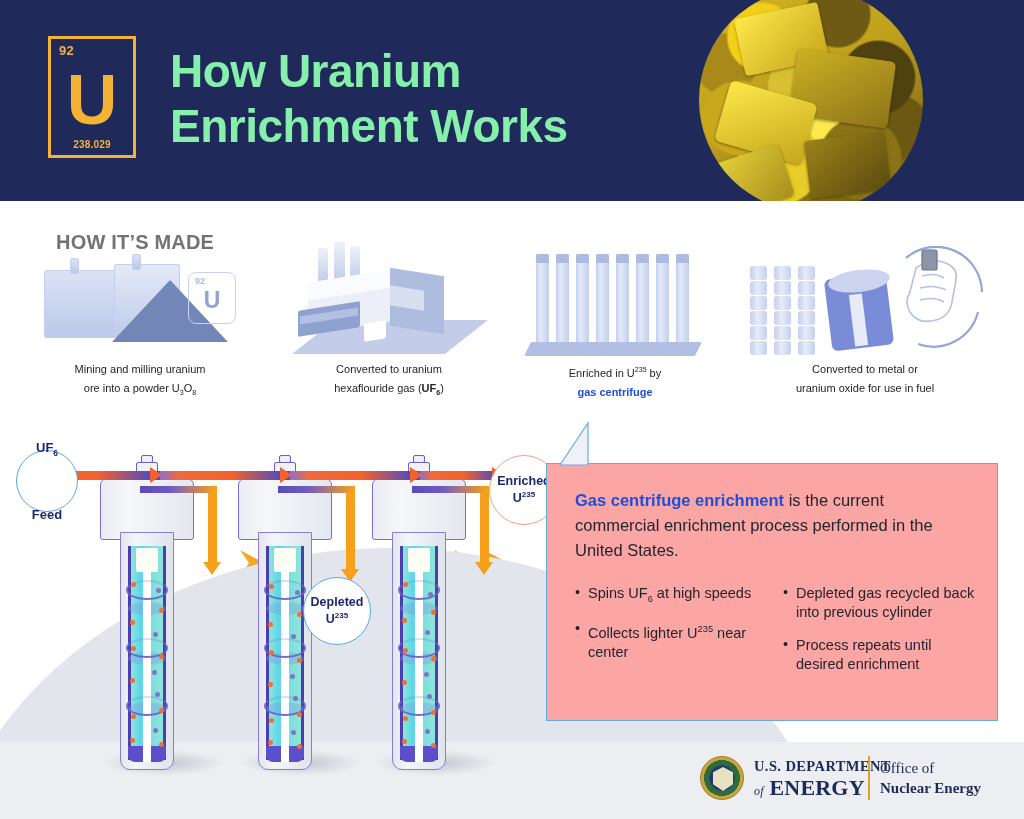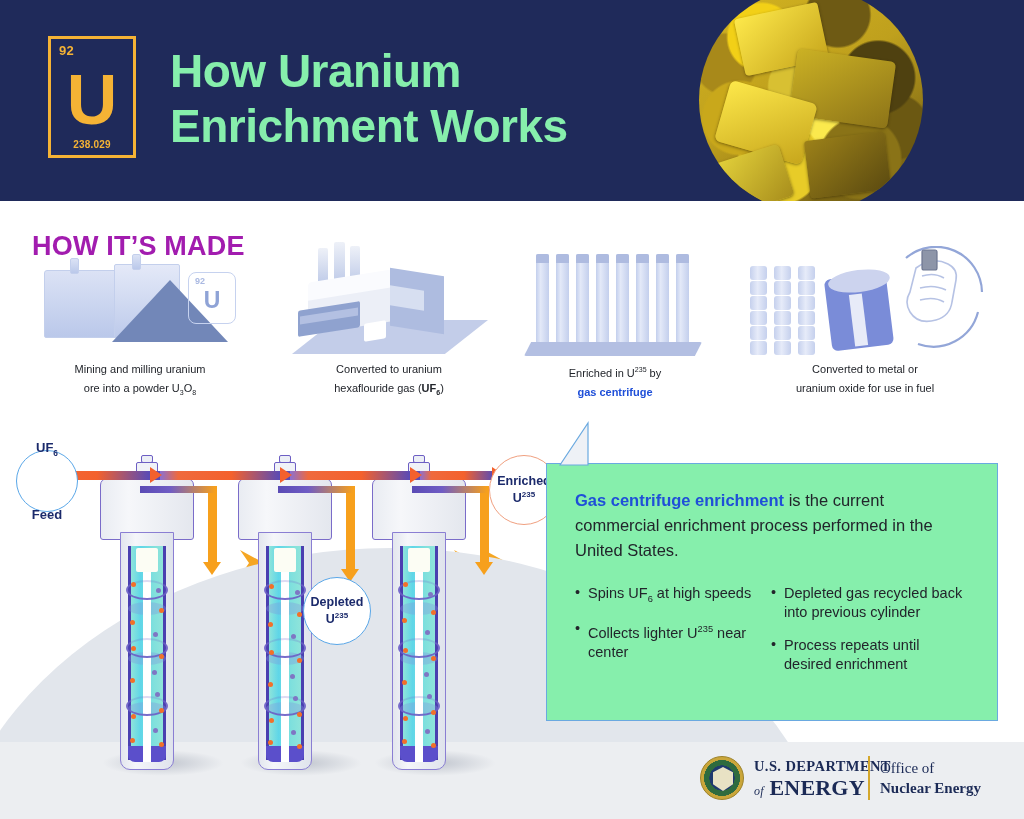--- a/index.html
+++ b/index.html
@@ -69,22 +69,22 @@
       linear-gradient(150deg, #d4b521 0%, #bfa01d 45%, #5d4c11 100%);
   }
   .yc-chunk {
     position: absolute;
     background: linear-gradient(145deg, #fde84a, #c7a61c);
     box-shadow: 0 1px 3px rgba(40,30,0,.5);
   }
 
   
   .section-head {
-    position: absolute; left: 32px; top: 231px;
-    color: #a21caf; font-size: 27px; font-weight: bold;
+    position: absolute; left: 56px; top: 231px;
+    color: #737373; font-size: 20px; font-weight: bold;
     letter-spacing: .2px;
   }
 
   .steps { position: absolute; left: 0; top: 250px; width: 1024px; height: 175px; }
   .step { position: absolute; text-align: center; }
   .step-art { position: relative; height: 110px; }
   .step-cap {
     font-size: 11px; color: #22252b; line-height: 19px;
   }
   .step-cap b { font-weight: bold; }
@@ -243,36 +243,36 @@
   }
   .swirl-band {
     position: absolute; left: 28px; width: 38px; height: 13px;
     background: rgba(130,150,220,.35); border-radius: 50%;
   }
 
   
   .panel {
     position: absolute; left: 546px; top: 463px;
     width: 452px; height: 258px;
-    background: #86efac;
+    background: #fca5a5;
     border: 1.3px solid #6aa9e0;
     z-index: 15;
   }
   .panel-tail-line {
     position: absolute; left: 558px; top: 421px; z-index: 17;
     width: 32px; height: 44px;
   }
   .panel-intro {
     position: absolute; left: 28px; top: 24px; width: 392px;
     font-size: 16.5px; color: #22252b; line-height: 25px;
   }
   .panel-intro b { color: #1f4fd8; font-weight: bold; }
   .bullets {
     position: absolute; top: 120px; left: 28px; width: 400px;
-    display: flex; gap: 4px;
+    display: flex; gap: 16px;
   }
   .bcol { width: 192px; }
   .bitem {
     position: relative; padding-left: 13px; margin-bottom: 11px;
     font-size: 14.5px; color: #22252b; line-height: 19px;
   }
   .bitem::before {
     content: '•'; position: absolute; left: 0; top: -1px; color: #22252b;
   }
   .bcol.right .bitem { margin-bottom: 14px; }

